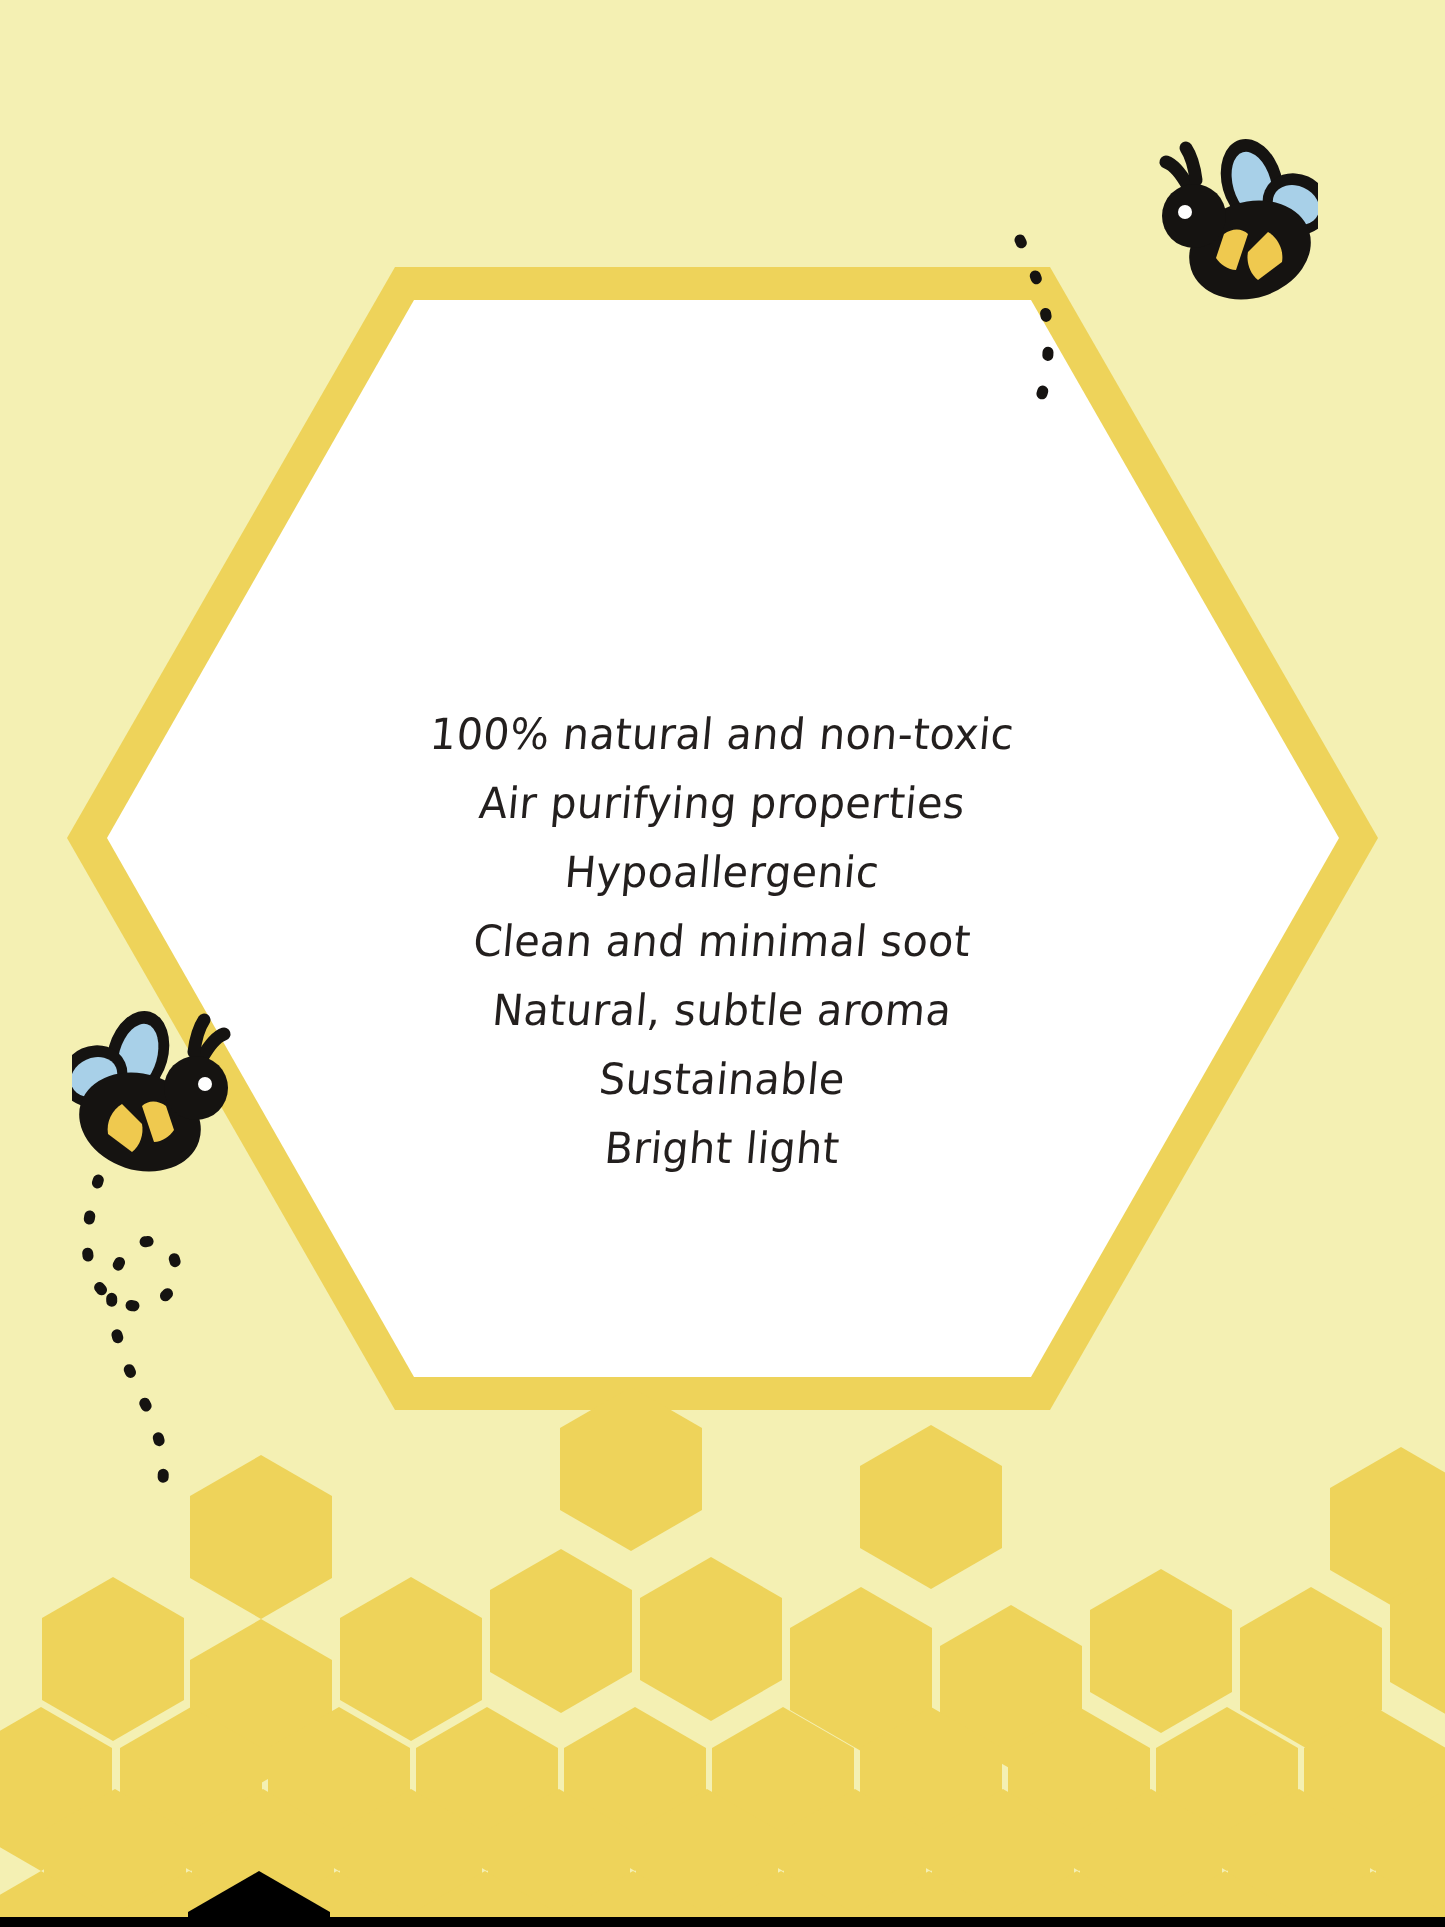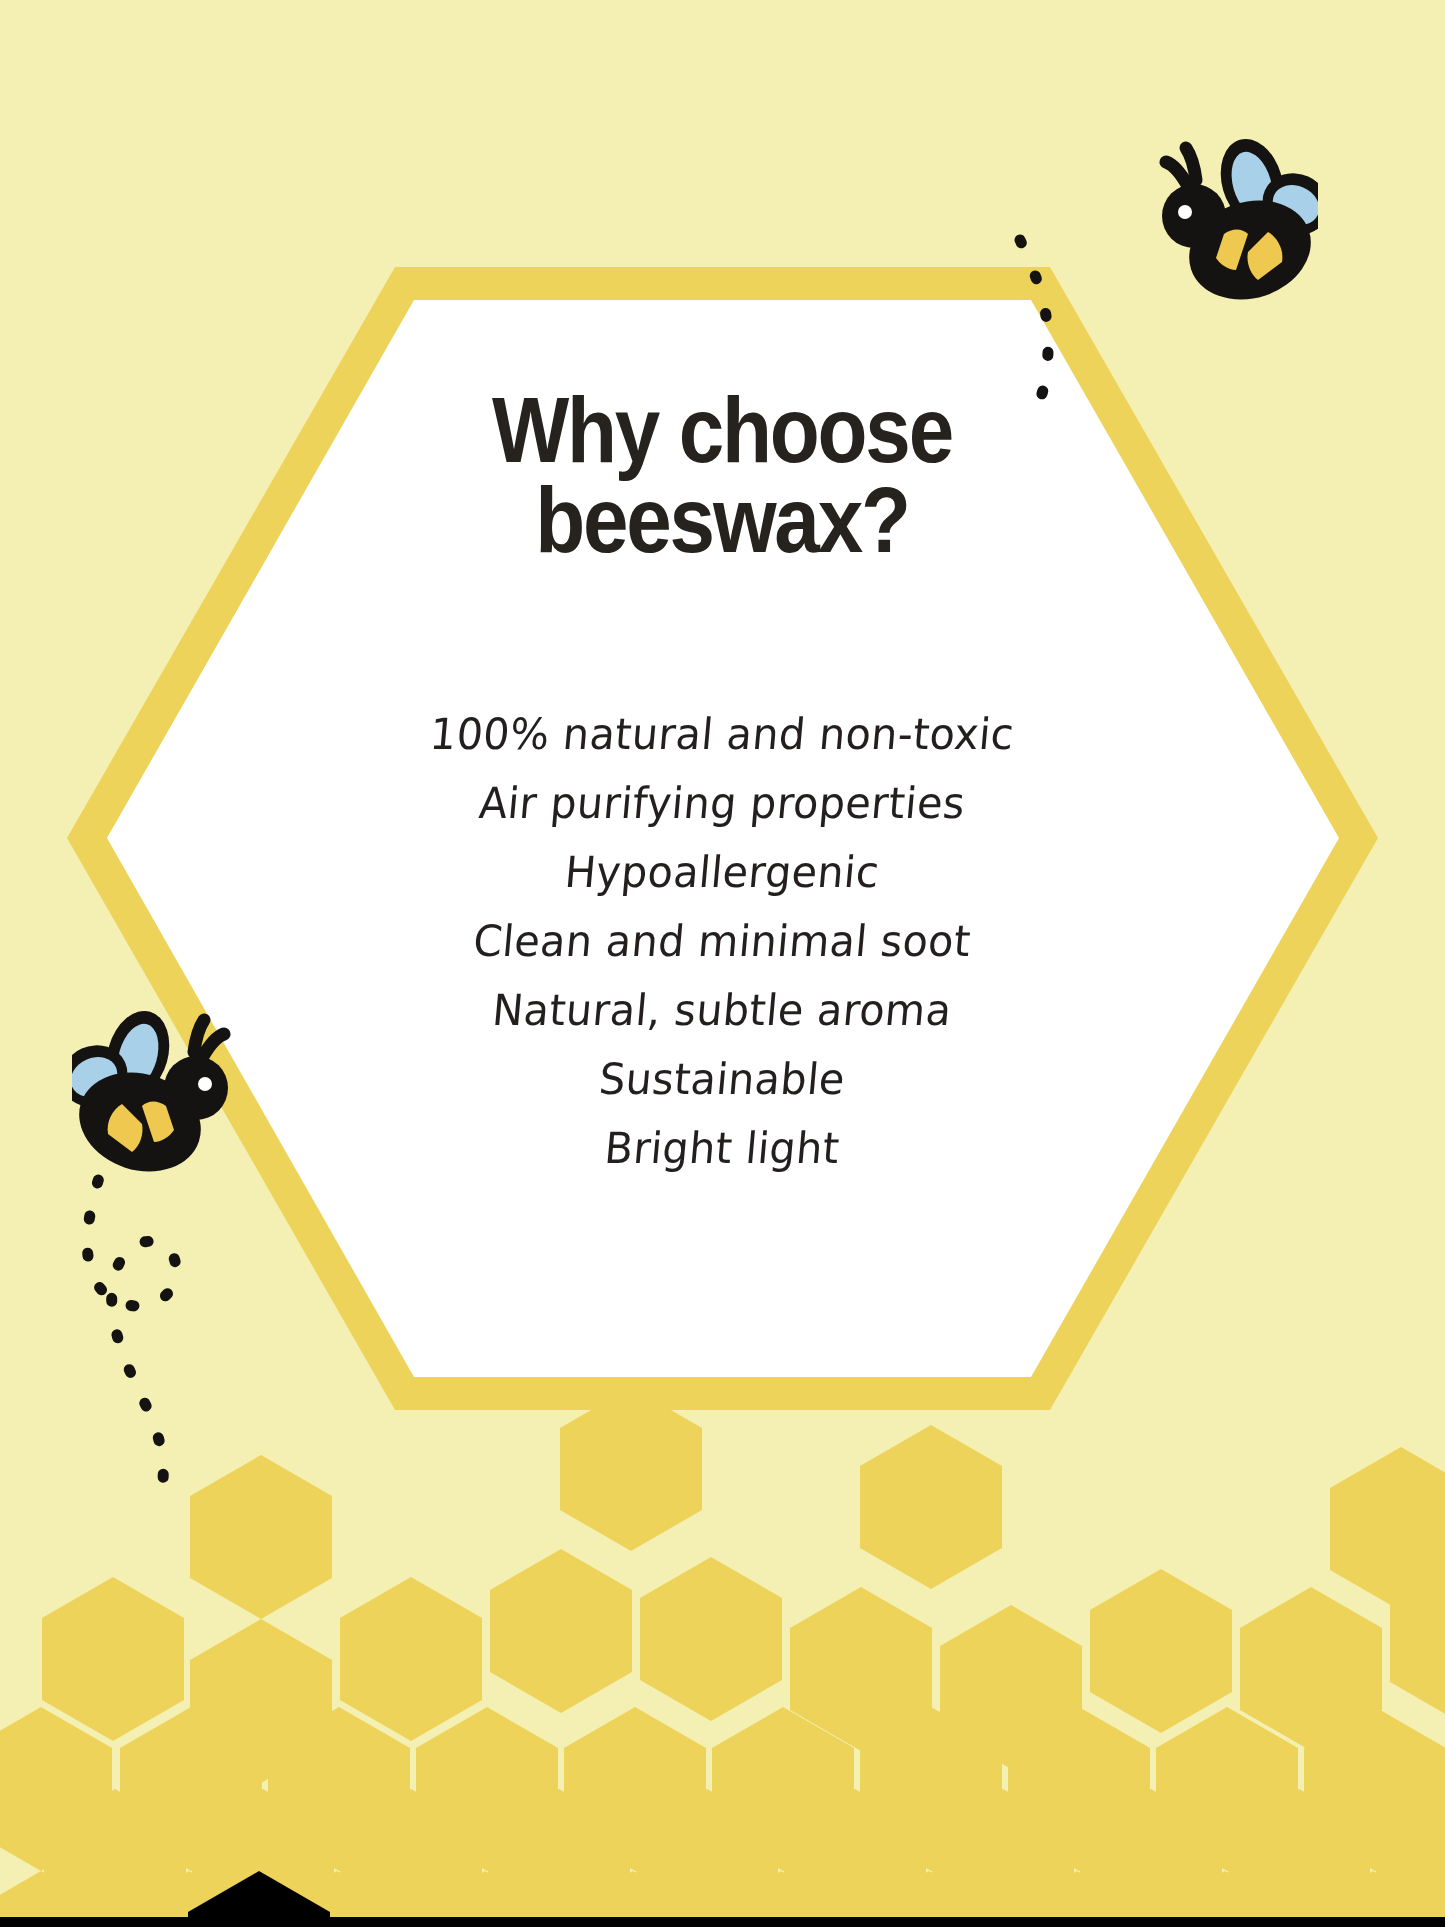--- a/index.html
+++ b/index.html
@@ -80,24 +80,20 @@
 </head>
 <body>
 
 <div id="poster">
 
   <svg id="hex-card" viewBox="0 0 1311 1143">
     <polygon points="328,0 983,0 1311,571 983,1143 328,1143 0,571" fill="#EED35A"></polygon>
     <polygon points="347,33 964,33 1272,571 964,1110 347,1110 40,571" fill="#FFFFFF"></polygon>
   </svg>
 
-  <div id="title-block">
-    <span class="tline">Why choose</span>
-    <span class="tline">beeswax?</span>
-  </div>
 
   <div id="benefits">
     <span class="bline">100% natural and non-toxic</span>
     <span class="bline">Air purifying properties</span>
     <span class="bline">Hypoallergenic</span>
     <span class="bline">Clean and minimal soot</span>
     <span class="bline">Natural, subtle aroma</span>
     <span class="bline">Sustainable</span>
     <span class="bline">Bright light</span>
   </div>

